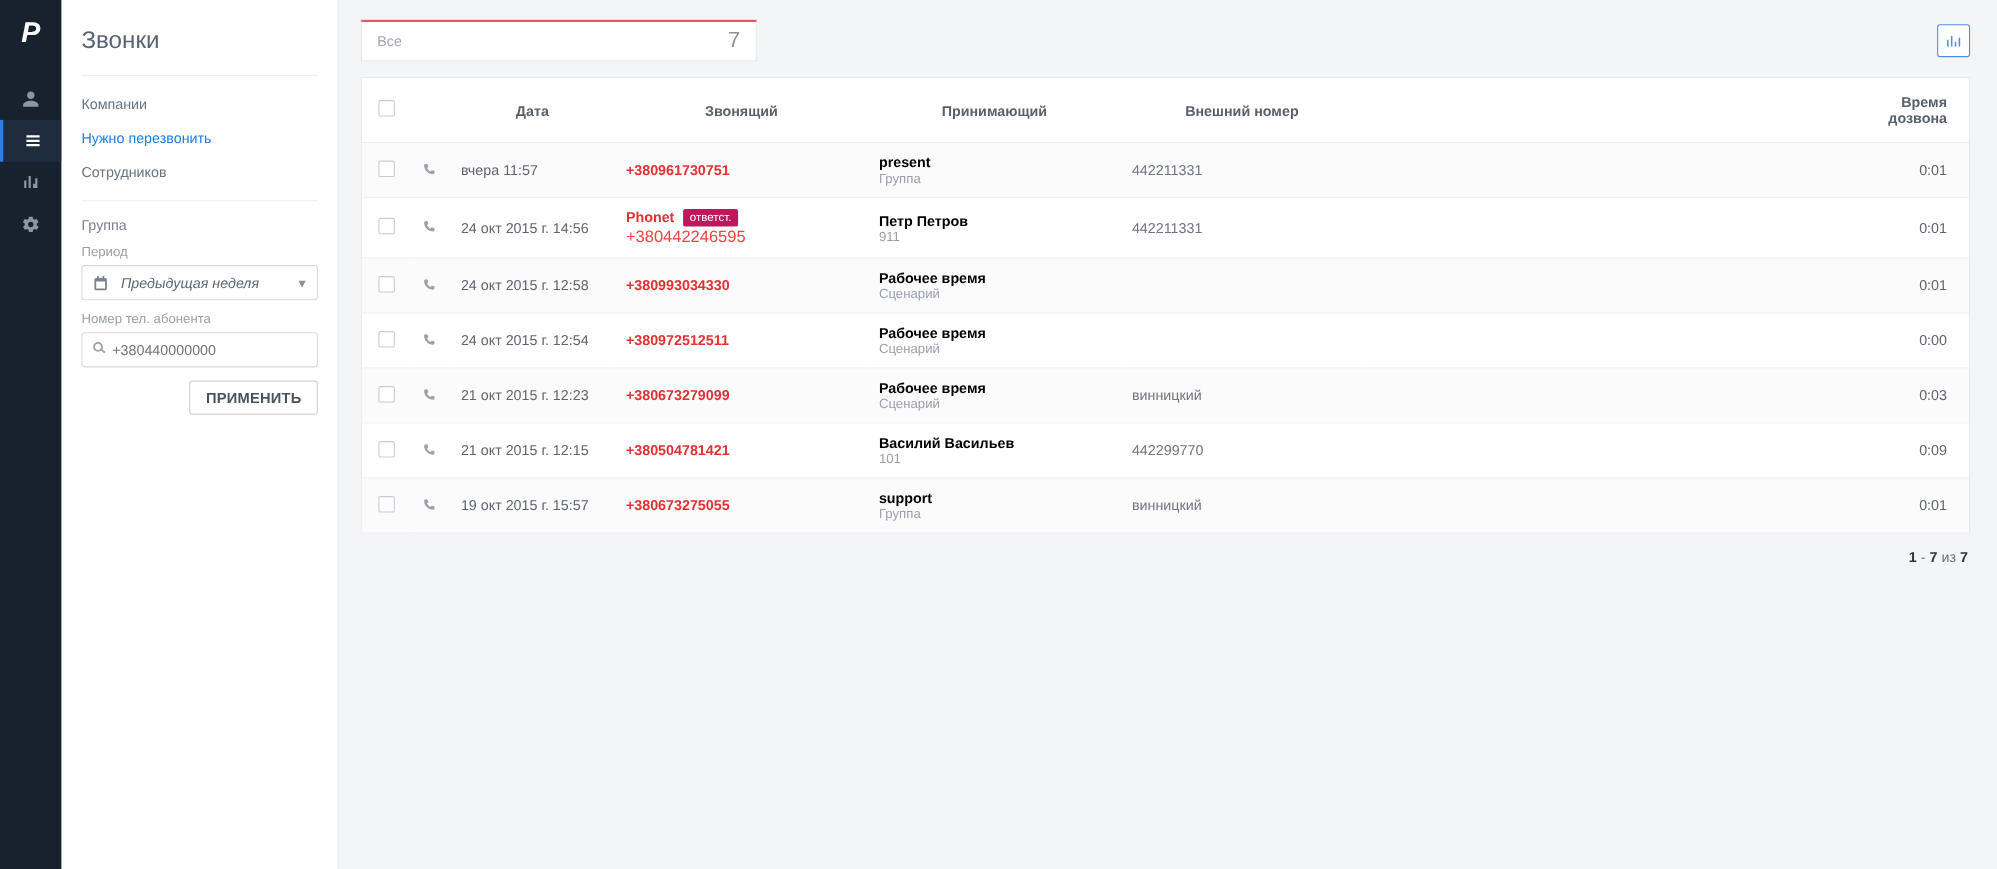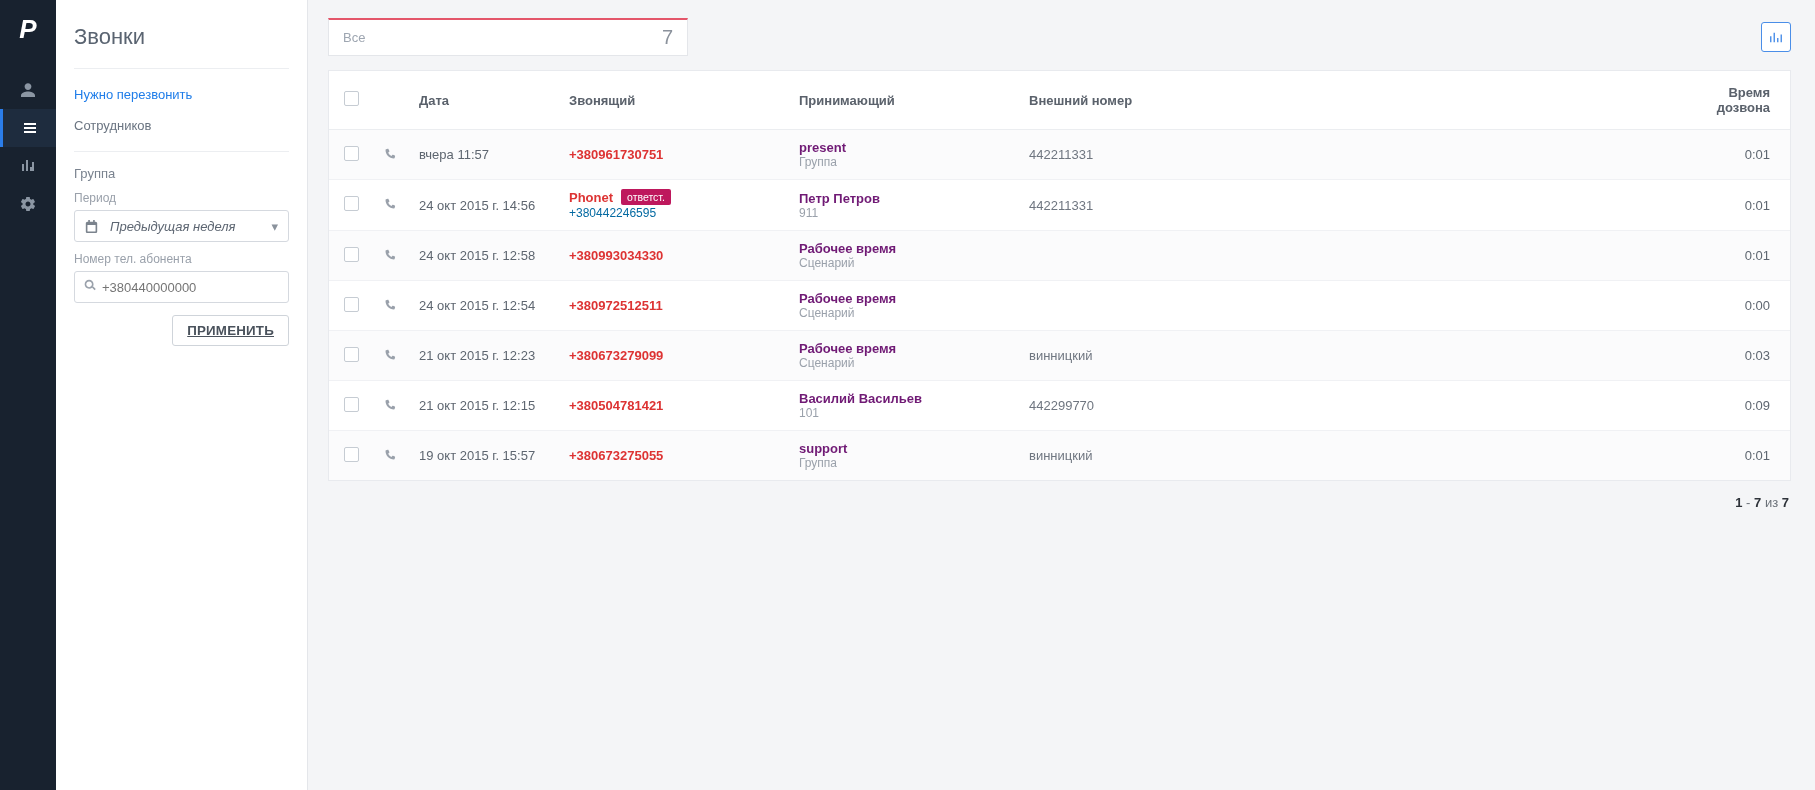--- a/index.html
+++ b/index.html
@@ -20,41 +20,41 @@
   .side-link { display: block; padding: 8px 0; color: #6a7481; cursor: pointer; }
   .side-link.active { color: #1f7de9; font-weight: 500; }
   .section-label { color: #7a838f; margin: 14px 0 8px 0; font-size: 13px; }
   .small-label { color: #9aa1ab; font-size: 12px; margin: 10px 0 5px 0; }
   .select { border: 1px solid #d5d9df; border-radius: 3px; height: 32px; display: flex; align-items: center; padding: 0 10px; color: #5d6672; background:#fff; justify-content: space-between; cursor:pointer; }
   .select .cal-icon { margin-right: 6px; display:flex; align-items:center; }
   .select .caret { color:#8a929c; }
   .select-left { display:flex; align-items:center; gap:6px;font-style:italic; }
   .input-wrap { border: 1px solid #d5d9df; border-radius: 3px; height: 32px; display:flex; align-items:center; padding:0 8px; gap:6px; }
   .input-wrap input { border:none; outline:none; flex:1; font-size:13px; color:#555; }
-  .apply-btn { float:right; margin-top:12px; background:#fff; border:1px solid #cfd4da; border-radius:3px; padding:7px 14px; font-weight:700; color:#4a525c; cursor:pointer; letter-spacing:0.2px;text-decoration:underline; }
+  .apply-btn { float:right; margin-top:12px; background:#fff; border:1px solid #cfd4da; border-radius:3px; padding:7px 14px; font-weight:700; color:#4a525c; cursor:pointer; letter-spacing:0.2px; }
 
   
   .main { flex:1; display:flex; flex-direction:column; padding-right:0; }
   .topbar { display:flex; align-items:center; padding: 18px 24px 14px 20px; gap:16px; }
   .tab-pill { background:#fff; border:1px solid #e4e6ea; border-top:2px solid #e4566a; height:38px; min-width:360px; display:flex; align-items:center; justify-content:space-between; padding:0 14px; color:#9ea6b1; cursor:pointer; }
   .tab-pill .count { font-size:20px; color:#8b929c; }
   .spacer { flex:1; }
   .stats-btn { width:30px; height:30px; border:1px solid #4a8ee8; border-radius:3px; display:flex; align-items:center; justify-content:center; color:#4a8ee8; cursor:pointer; background:#fff; }
 
   .table-wrap { margin: 0 24px 0 20px; background:#fff; border:1px solid #e8eaee; }
   table { width:100%; border-collapse:collapse; }
-  thead th { text-align:left; font-weight:700; color:#5a616b; font-size:13px; padding:14px 10px; border-bottom:1px solid #ebedf0; }
+  thead th { text-align:center; font-weight:700; color:#5a616b; font-size:13px; padding:14px 10px; border-bottom:1px solid #ebedf0; }
   tbody td { padding:10px 10px; color:#5e6670; border-top:1px solid #f0f1f4; vertical-align:middle; }
   tbody tr:nth-child(odd) { background:#fbfbfc; }
   .chk { width:15px; height:15px; border:1.5px solid #c6ccd3; border-radius:2px; display:inline-block; cursor:pointer; background:#fff; }
   .phone-ico { color:#9aa1ab; display:inline-flex; }
   .caller-num { color:#d33; font-weight:600; cursor:pointer; }
   .caller-name { color:#d33; font-weight:600; }
-  .caller-sub { color:#0369a1; font-size:12px; }
-  .recv-name { color:#701a75; font-weight:700; }
+  .caller-sub { color:#ef4444; font-size:15px; }
+  .recv-name { color:#000000; font-weight:700; }
   .recv-sub { color:#9aa1ab; font-size:12px; }
   .tag { display:inline-block; background:#be185d; color:#fff; font-size:10.5px; padding:2px 6px; border-radius:2px; margin-left:8px; position:relative; top:-1px; }
   .ext { color:#6f7680; }
   .dur { text-align:right; padding-right:20px; }
 
   th.col-chk, td.col-chk { width:44px; text-align:center; }
   th.col-ico, td.col-ico { width:36px; }
   th.col-date, td.col-date { width:150px; }
   th.col-caller, td.col-caller { width:230px; }
   th.col-recv, td.col-recv { width:230px; }
@@ -89,20 +89,21 @@
     <div class="nav-icon">
       <svg viewBox="0 0 16 16">
           <path d="M13.3 8.7c0-.2.1-.5.1-.7s0-.5-.1-.7l1.5-1.1c.1-.1.2-.3.1-.5l-1.4-2.4c-.1-.2-.3-.2-.5-.2l-1.7.7c-.4-.3-.8-.5-1.3-.7L9.8 1.3c0-.2-.2-.3-.4-.3H6.6c-.2 0-.4.1-.4.3L5.9 3.1c-.5.2-.9.4-1.3.7L2.9 3.1c-.2-.1-.4 0-.5.2L1 5.7c-.1.2 0 .4.1.5l1.5 1.1c0 .2-.1.5-.1.7s0 .5.1.7L1.1 9.8c-.1.1-.2.3-.1.5l1.4 2.4c.1.2.3.2.5.2l1.7-.7c.4.3.8.5 1.3.7l.3 1.8c0 .2.2.3.4.3h2.8c.2 0 .4-.1.4-.3l.3-1.8c.5-.2.9-.4 1.3-.7l1.7.7c.2.1.4 0 .5-.2l1.4-2.4c.1-.2 0-.4-.1-.5l-1.6-1.1zM8 10.5c-1.4 0-2.5-1.1-2.5-2.5S6.6 5.5 8 5.5s2.5 1.1 2.5 2.5S9.4 10.5 8 10.5z"></path>
         </svg>
     </div>
   </div>
 
   <div class="sidebar">
     <h1>Звонки</h1>
     <hr>
+    <span class="side-link">Компании</span>
     <span class="side-link active">Нужно перезвонить</span>
     <span class="side-link">Сотрудников</span>
     <hr>
     <div class="section-label">Группа</div>
     <div class="small-label">Период</div>
     <div class="select">
       <span class="select-left">
         <span class="cal-icon">
           <svg width="13" height="13" viewBox="0 0 16 16" fill="#7b838d">
               <path d="M13 2h-1V0h-2v2H6V0H4v2H3C1.9 2 1 2.9 1 4v10c0 1.1.9 2 2 2h10c1.1 0 2-.9 2-2V4c0-1.1-.9-2-2-2zm0 12H3V6h10v8z"></path>

